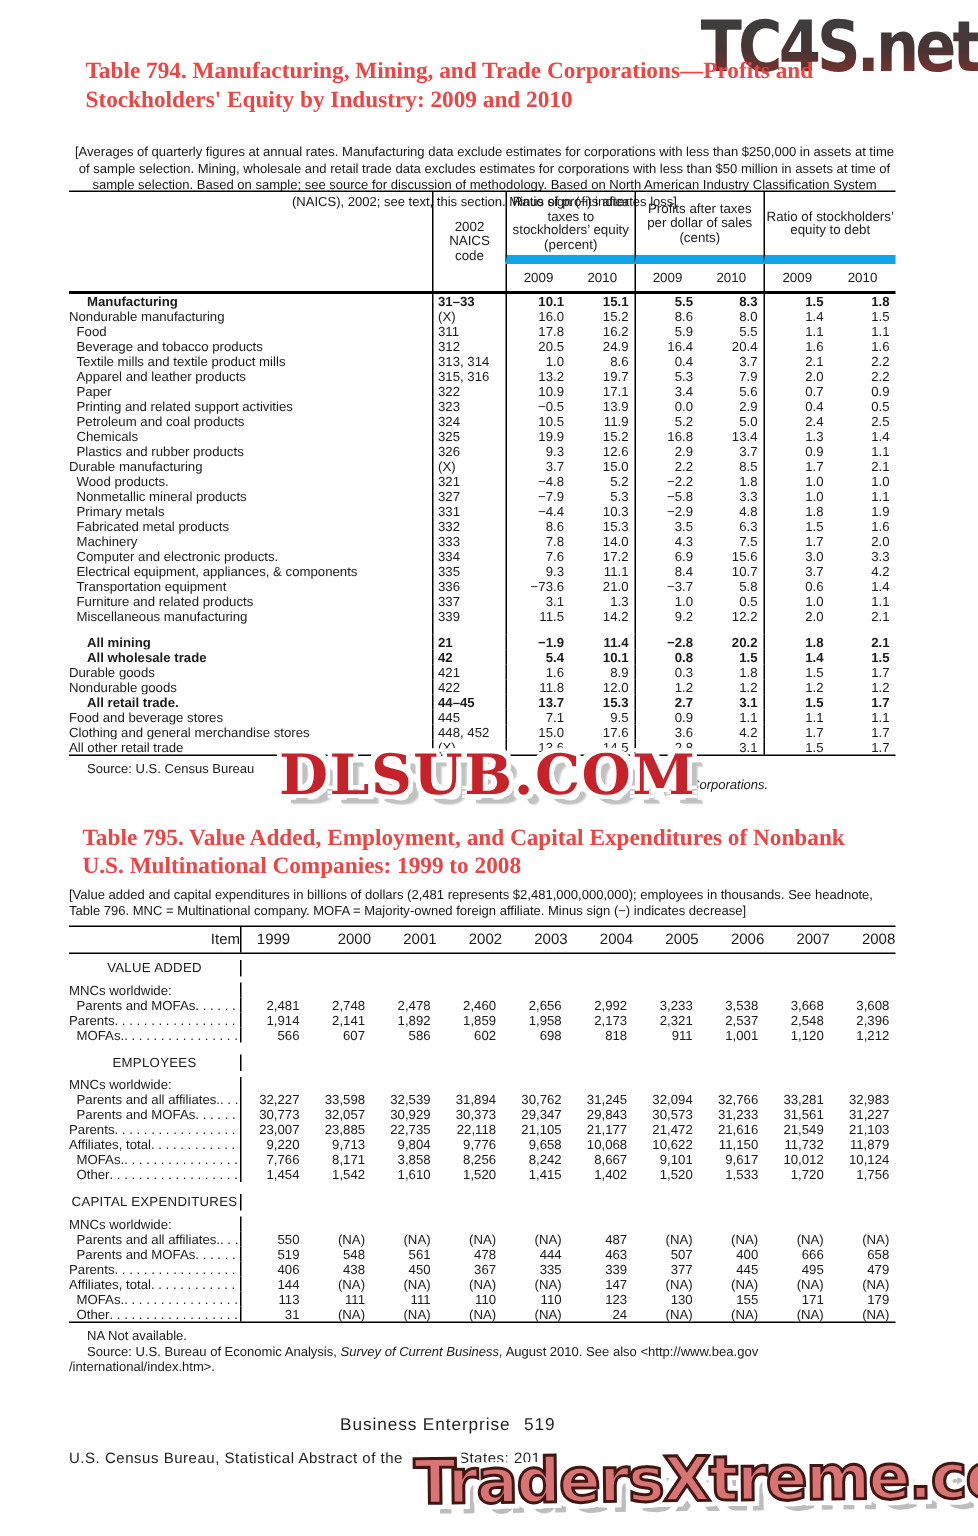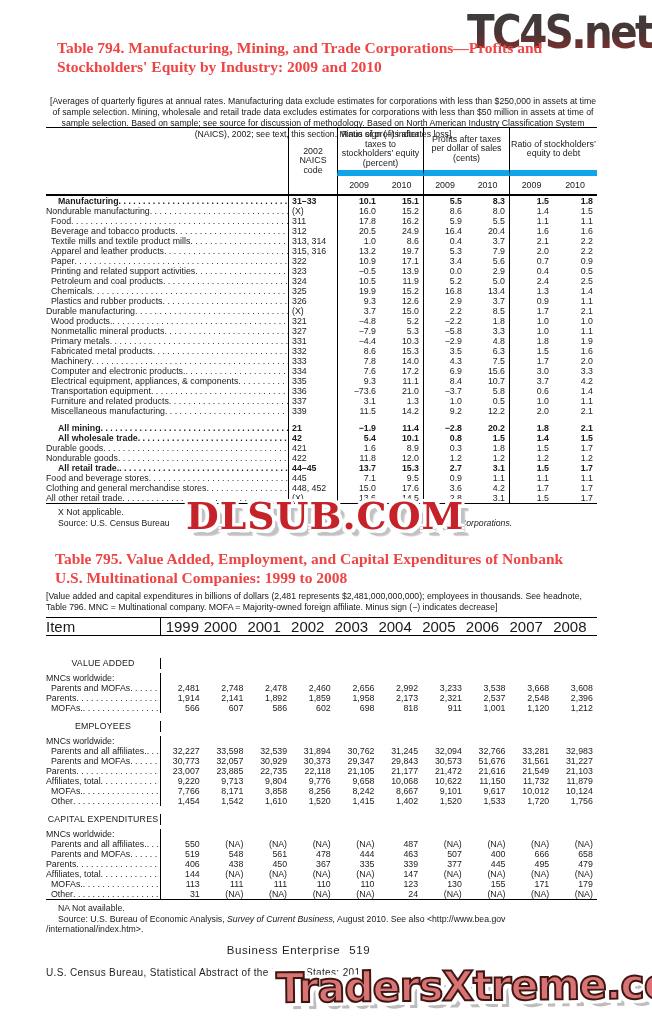--- a/index.html
+++ b/index.html
@@ -42,46 +42,46 @@
   .t794-head{border-top:1.5px solid #000;border-bottom:2px solid #000;}
   .hc{display:flex;align-items:center;justify-content:center;text-align:center;
       font-size:8.9px;line-height:9.6px;padding:2px 1px;}
   .hc.span2{grid-row:1/3;}
   .grp{grid-row:1;border-bottom:6px solid #0ea5e9;}
   .yr{grid-row:2;height:14px;align-items:center;}
   .bl{border-left:1px solid #000;}
   .t794-row{display:grid;grid-template-columns:242px 49px 43px 43px 43px 43px 44px 44px;
             height:10px;line-height:10px;}
   .t794-row.sp{height:7px;}
-  .lab{display:flex;overflow:hidden;white-space:nowrap;}
+  .lab{display:flex;overflow:hidden;white-space:nowrap;flex-direction:column;}
   .lead{flex:1 1 auto;overflow:hidden;white-space:nowrap;}
   .lead::before{content:" . . . . . . . . . . . . . . . . . . . . . . . . . . . . . . . . . . . . . . . . . . . . . . . . . . . . . . . . . . . . . .";}
   .naics{padding-left:3px;white-space:nowrap;overflow:hidden;}
   .val{text-align:right;padding-right:4px;white-space:nowrap;}
   .rb{font-weight:bold;}
   .ind0 .lab{padding-left:0;}
   .ind1 .lab{padding-left:5px;}
   .indb .lab{padding-left:12px;}
   .t794-bot{border-top:1.5px solid #000;}
   .fnote{font-size:8.7px;line-height:10.5px;margin-top:3px;position:relative;}
   .fnote .in{padding-left:12px;display:block;}
   .src-post{position:absolute;left:414px;top:10.5px;font-style:italic;}
 
   
   .t795-wrap{top:617px;left:46px;width:551px;font-size:8.8px;}
   .t795-head{display:grid;grid-template-columns:114px repeat(10,43.7px);
              border-top:1.5px solid #000;border-bottom:1px solid #000;
              height:17px;align-items:center;}
-  .t795-head .hy{text-align:left;font-size:15px;}
+  .t795-head .hy{text-align:right;font-size:10px;}
   .t795-body{padding-top:4px;}
   .t795-row{display:grid;grid-template-columns:114px repeat(10,43.7px);
             height:10px;line-height:10px;}
   .t795-row .item{overflow:hidden;white-space:nowrap;display:flex;}
   .t795-row .rest{grid-column:2/12;border-left:1px solid #000;}
-  .t795-row.sec{height:11px;line-height:11px;margin-top:18px;margin-bottom:4px;}
+  .t795-row.sec{height:11px;line-height:11px;margin-top:0;margin-bottom:4px;}
   .t795-row.sec .item{justify-content:center;letter-spacing:.2px;}
   .t795-row.gap1{margin-top:8px;}
   .t795-bot{border-top:1.5px solid #000;}
 
   
   .pg-head{top:944px;left:0;width:597px;text-align:center;font-size:11.5px;
            letter-spacing:.6px;color:#1f1f1f;}
   .pg-head .num{margin-left:9px;}
   .pg-foot{top:967px;left:46px;font-size:10px;letter-spacing:.35px;color:#1f1f1f;}
   .it{font-style:italic;}
@@ -509,21 +509,20 @@
         <div class="val bl">13.6</div>
         <div class="val">14.5</div>
         <div class="val bl">2.8</div>
         <div class="val">3.1</div>
         <div class="val bl">1.5</div>
         <div class="val">1.7</div>
       </div>
     </div>
   <div class="t794-bot"></div>
   <div class="fnote">
-    <span class="in">X Not applicable.</span>
     <span class="in">Source: U.S. Census Bureau</span>
     <span class="src-post">Corporations.</span>
   </div>
 </div>
 
 <div class="abs ttl t795-title">
   <div>Table 795. Value Added, Employment, and Capital Expenditures of Nonbank</div>
   <div>U.S. Multinational Companies: 1999 to 2008</div>
 </div>
 <div class="abs note t795-note">[Value added and capital expenditures in billions of dollars (2,481 represents $2,481,000,000,000); employees in thousands. See headnote, Table 796. MNC = Multinational company. MOFA = Majority-owned foreign affiliate. Minus sign (−) indicates decrease]</div>
@@ -636,21 +635,21 @@
           <span>Parents and MOFAs</span>
           <div class="lead"></div>
         </div>
         <div class="val bl">30,773</div>
         <div class="val">32,057</div>
         <div class="val">30,929</div>
         <div class="val">30,373</div>
         <div class="val">29,347</div>
         <div class="val">29,843</div>
         <div class="val">30,573</div>
-        <div class="val">51,676</div>
+        <div class="val">31,233</div>
         <div class="val">31,561</div>
         <div class="val">31,227</div>
       </div>
       <div class="t795-row">
         <div class="item">
           <span>Parents</span>
           <div class="lead"></div>
         </div>
         <div class="val bl">23,007</div>
         <div class="val">23,885</div>

